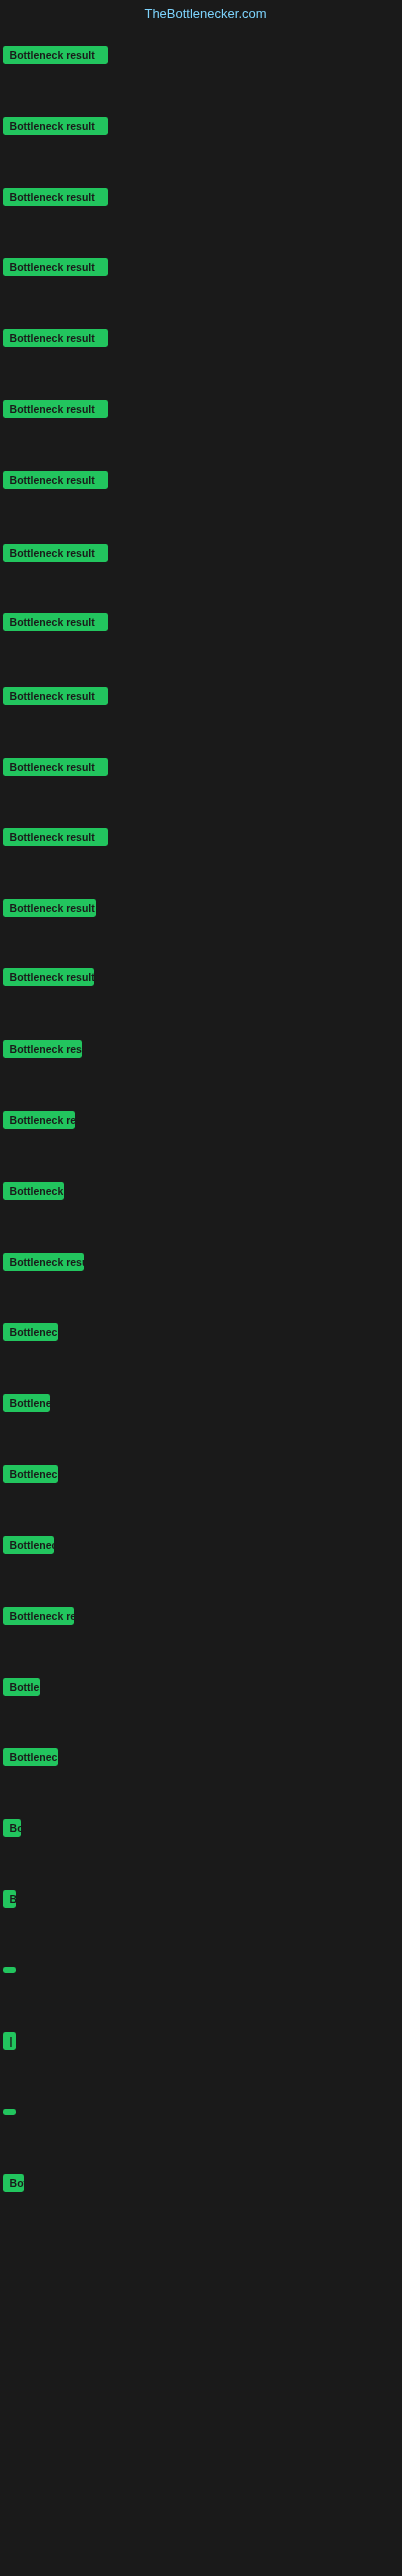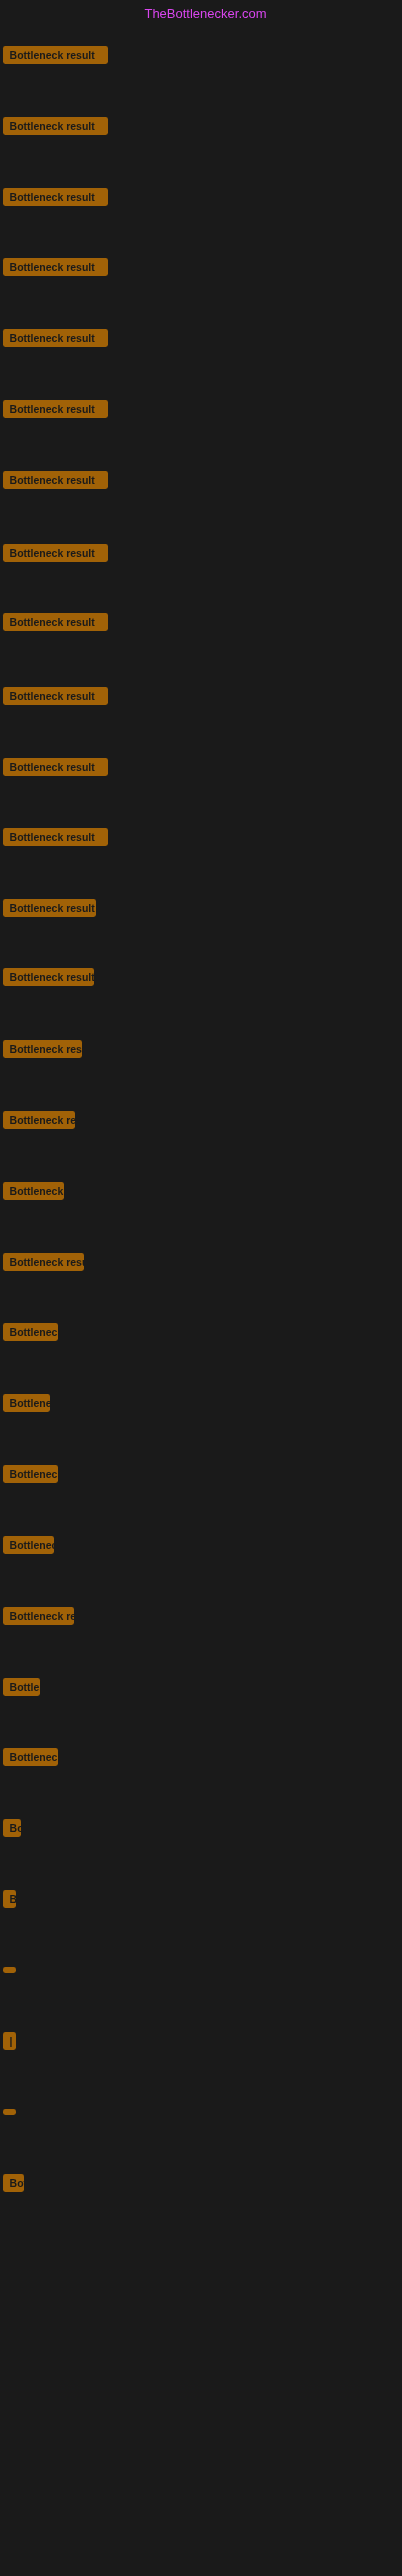--- a/index.html
+++ b/index.html
@@ -12,30 +12,30 @@
       width: 403px;
       min-height: 2576px;
       background-color: #1a1a1a;
       font-family: Arial, sans-serif;
       position: relative;
       overflow-x: hidden;
     }
 
     .site-title {
       text-align: center;
-      color: #d946ef;
+      color: #7dd3fc;
       font-size: 13px;
       padding: 6.4px 0 3.2px 0;
       font-weight: normal;
       margin-left: 8px;
     }
 
     .bottleneck-badge {
       display: inline-block;
-      background-color: #a16207;
+      background-color: #22c55e;
       color: #1a1a1a;
       font-size: 10.5px;
       font-weight: bold;
       padding: 3.2px 6.4px;
       border-radius: 2.4px;
       white-space: nowrap;
       overflow: hidden;
     }
 
     .row {

